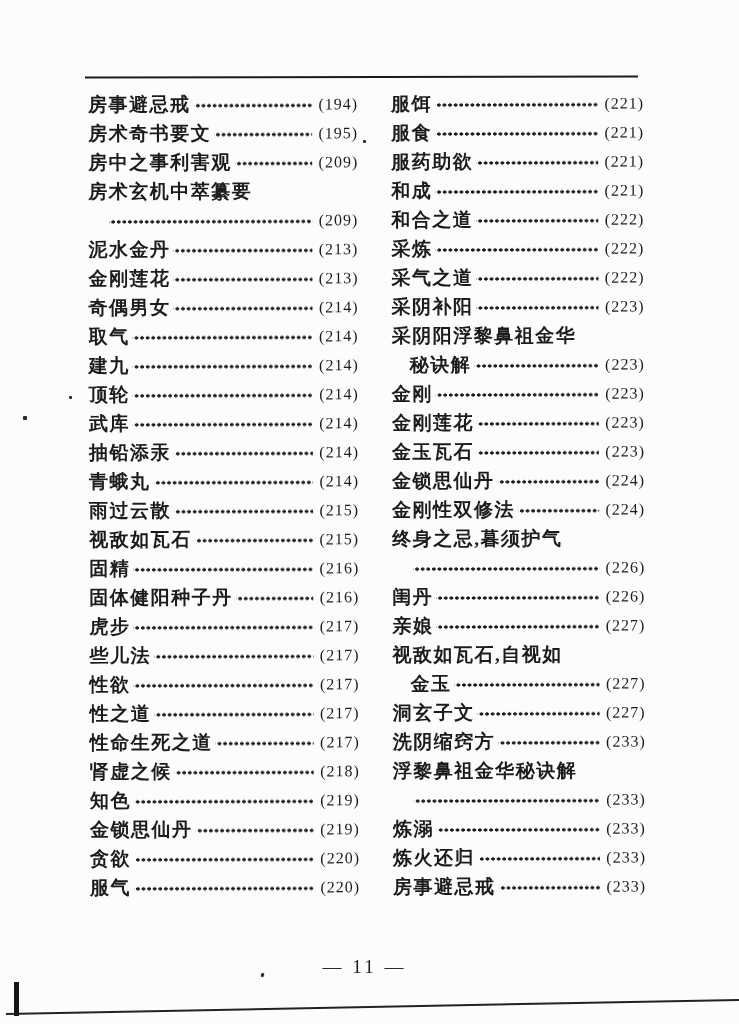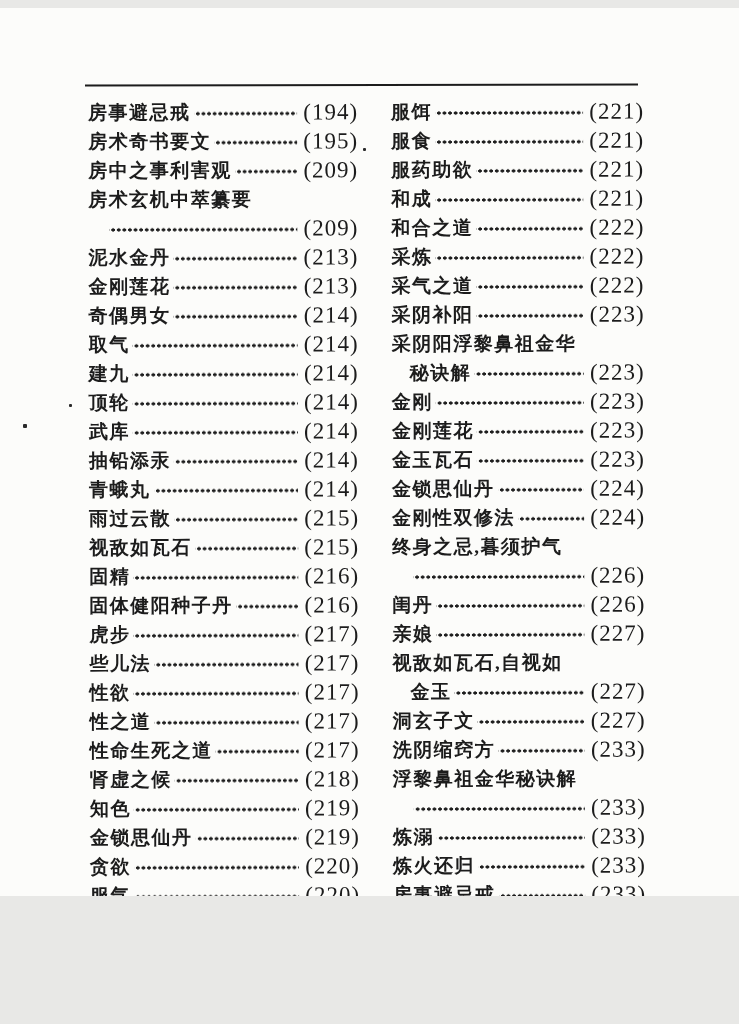--- a/index.html
+++ b/index.html
@@ -1,19 +1,19 @@
 <!DOCTYPE html>
 <html style="--ink: #1c1c1c; --paper: #fcfcfa;"><head>
 <meta charset="utf-8">
 <style>
   html,body { margin:0; padding:0; background:#e8e8e6; }
   .page {
     position:relative;
-    width:739px; height:888px;
-    margin:8px auto;
+    width:739px; height:1024px;
+    margin:0 auto;
     background:var(--paper,#fcfcfa);
     color:var(--ink,#1c1c1c);
     font-family:"Liberation Serif","DejaVu Serif",serif;
     overflow:hidden;
   }
   .top-rule {
     position:absolute; left:85px; top:76px;
     width:553px; height:2.4px;
     background:var(--ink,#1c1c1c);
     transform:rotate(-0.12deg);
@@ -41,21 +41,21 @@
     align-self:stretch;
     margin:0 6px 0 3px;
     background-image:radial-gradient(circle, var(--ink,#1c1c1c) 1.5px, rgba(0,0,0,0) 1.7px);
     background-size:5.6px 8px;
     background-repeat:repeat-x;
     background-position:1px 56%;
   }
   .pagenum {
     flex:0 0 auto;
     font-weight:500;
-    font-size:23px;
+    font-size:16px;
     letter-spacing:1px;
   }
   .footer {
     position:absolute; left:88px; top:956px; width:553px;
     text-align:center;
     font-size:19px; font-weight:500;
     letter-spacing:3px;
   }
   
   .scan-bottom-line {

